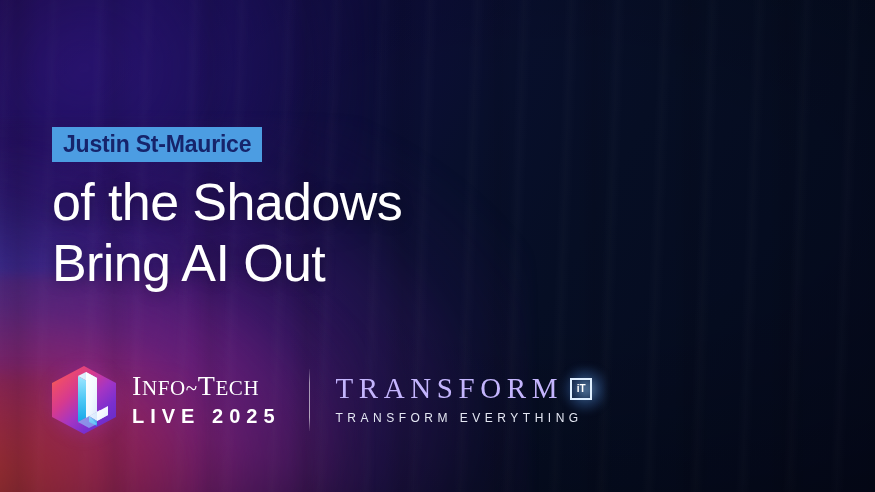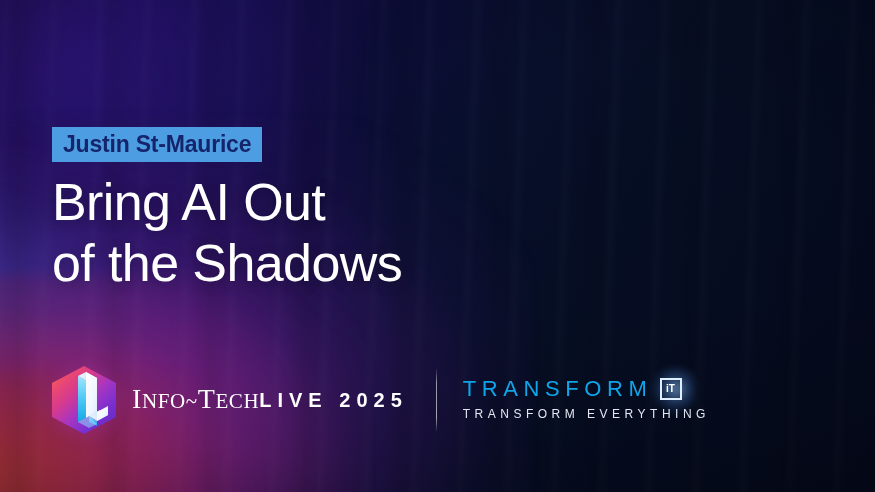--- a/index.html
+++ b/index.html
@@ -183,21 +183,21 @@
     background:radial-gradient(ellipse at 50% 50%,
       rgba(230,70,160,0.45) 0%,
       rgba(160,50,190,0.20) 45%,
       rgba(80,30,140,0) 72%);
     filter:blur(5px);
   }
   .logo-mark svg{position:absolute;left:0;top:0;}
 
   .wordmark{
     flex:0 0 auto;
-    display:flex;
+    display:flex;flex-direction:column;
     justify-content:flex-start;
     padding-bottom:2px;
   }
   .wordmark-main{
     font-family:"Liberation Serif",serif;
     color:#ffffff;
     font-size:28px;
     font-weight:400;
     letter-spacing:0.6px;
     line-height:1.05;
@@ -230,25 +230,26 @@
     flex:0 0 auto;
     display:flex;flex-direction:column;
     justify-content:center;
     padding-bottom:2px;
   }
   .transform-row{
     display:flex;align-items:center;
     white-space:nowrap;
   }
   .transform-main{
-    color:#0ea5e9;
-    font-size:22px;
+    color:#c4b5fd;
+    font-size:29px;
     font-weight:300;
     letter-spacing:5.6px;
     line-height:1.1;
+    font-family:Liberation Serif, serif;
   }
   .it-badge{
     position:relative;
     width:22px;height:22px;
     margin-left:7px;
     flex:0 0 auto;
   }
   .it-badge-glow{
     position:absolute;
     left:-11px;top:-11px;
@@ -296,22 +297,22 @@
   <div class="bg-glow-orange"></div>
   <div class="bg-stripes"></div>
   <div class="bg-stripes-2"></div>
   <div class="bg-vignette"></div>
 
   <div class="speaker-badge">
     <span class="speaker-badge-text">Justin St-Maurice</span>
   </div>
 
   <div class="title">
+    <span class="title-line">of the Shadows</span>
     <span class="title-line">Bring AI Out</span>
-    <span class="title-line">of the Shadows</span>
   </div>
 
   <div class="lockup">
 
     <div class="logo-mark">
       <div class="hexbg-glow"></div>
       <div class="hexbg"></div>
       <svg width="72" height="76" viewBox="0 0 72 76">
         <defs>
           <linearGradient id="lFace" x1="0" y1="0" x2="1" y2="1">

